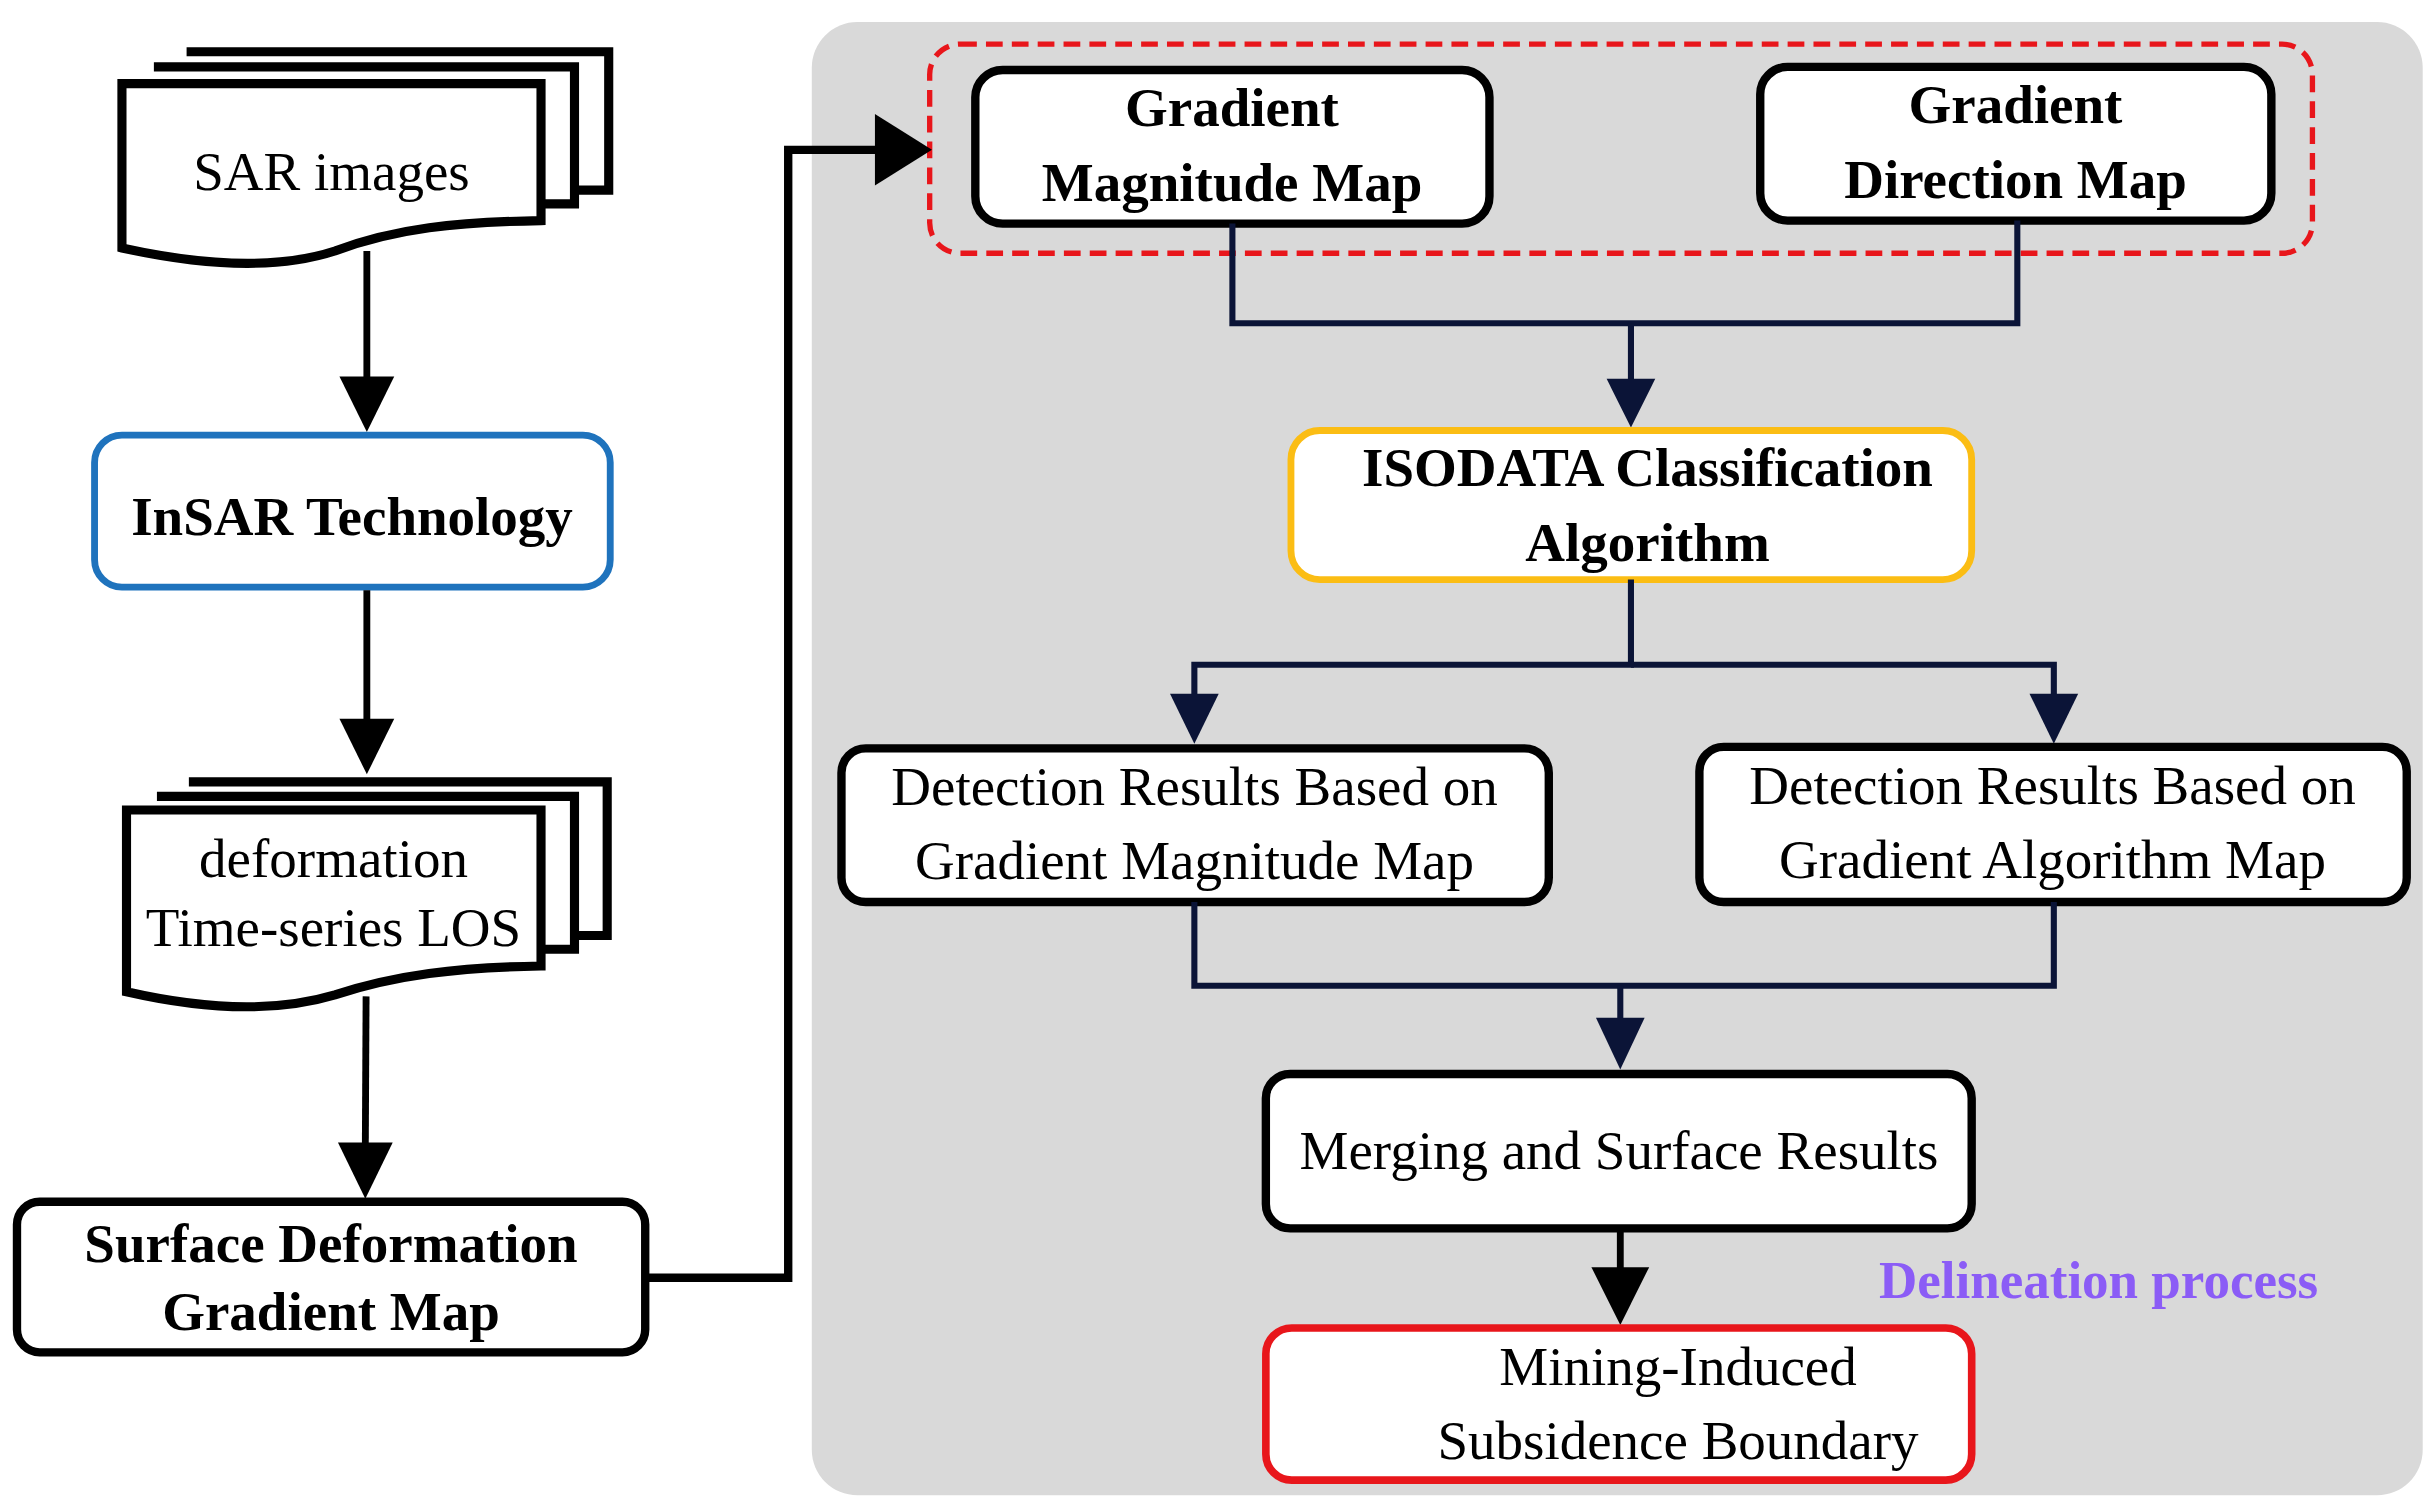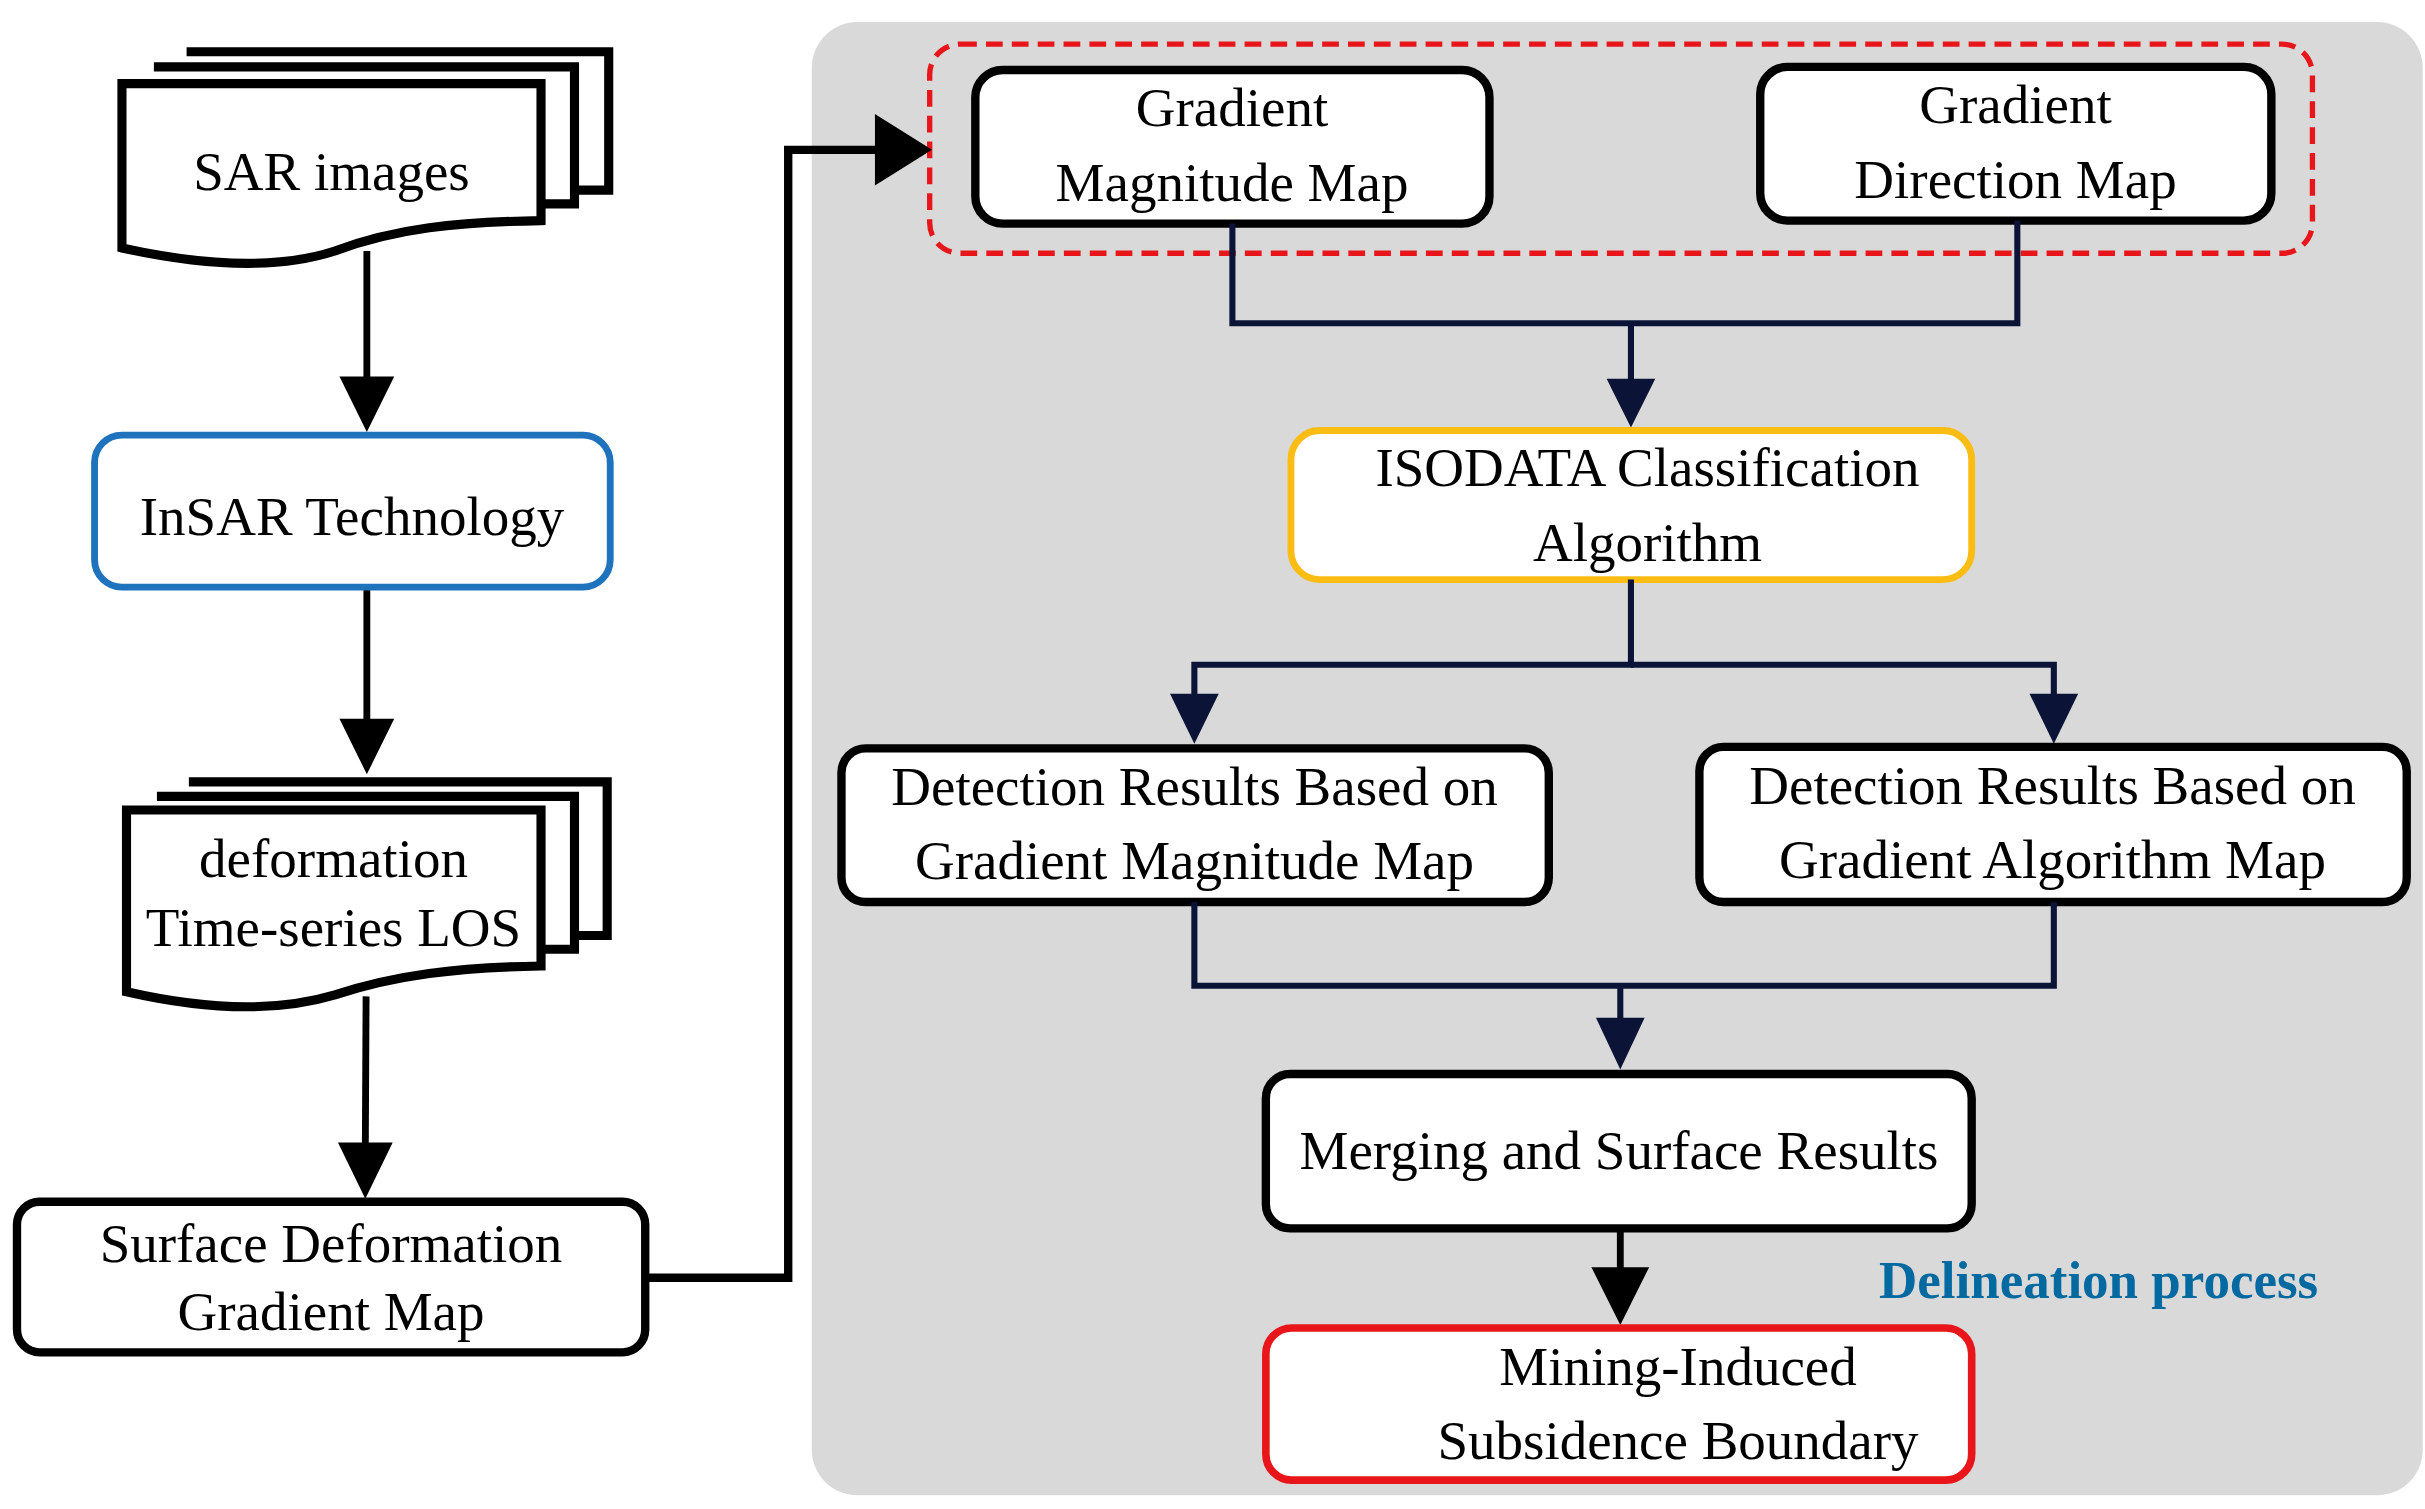--- a/index.html
+++ b/index.html
@@ -1,22 +1,22 @@
 <!DOCTYPE html>
 <html style="font-size:12px"><head>
 <meta charset="utf-8">
 <style>
   html,body{margin:0;padding:0;background:#ffffff;}
   #canvas{position:relative;width:2426px;height:1509px;overflow:hidden;background:#ffffff;font-family:"Liberation Serif","DejaVu Serif",serif;}
   svg#diagram{position:absolute;left:0;top:0;width:2426px;height:1509px;}
   .lbl{position:absolute;display:flex;flex-direction:column;align-items:center;justify-content:center;text-align:center;color:#000;line-height:1.22;white-space:nowrap;}
-  .bold{font-weight:normal;}
+  .bold{font-weight:bold;}
   .reg{font-weight:normal;text-align:right;}
   .fs-l{font-size:55px;}
-  .red-text{color:#0369a1;font-weight:bold;font-size:53px;position:absolute;white-space:nowrap;}
+  .red-text{color:#8b5cf6;font-weight:bold;font-size:53px;position:absolute;white-space:nowrap;}
 </style>
 </head>
 <body>
 
 <div id="canvas">
   <svg id="diagram" viewBox="0 0 3189 1984" xmlns="http://www.w3.org/2000/svg">
     <defs>
       <marker id="arrBlack" markerWidth="10" markerHeight="10" refX="9" refY="5" orient="auto" markerUnits="userSpaceOnUse" viewBox="0 0 10 10">
         <path d="M0,0 L10,5 L0,10 z" fill="#000"></path>
       </marker>

